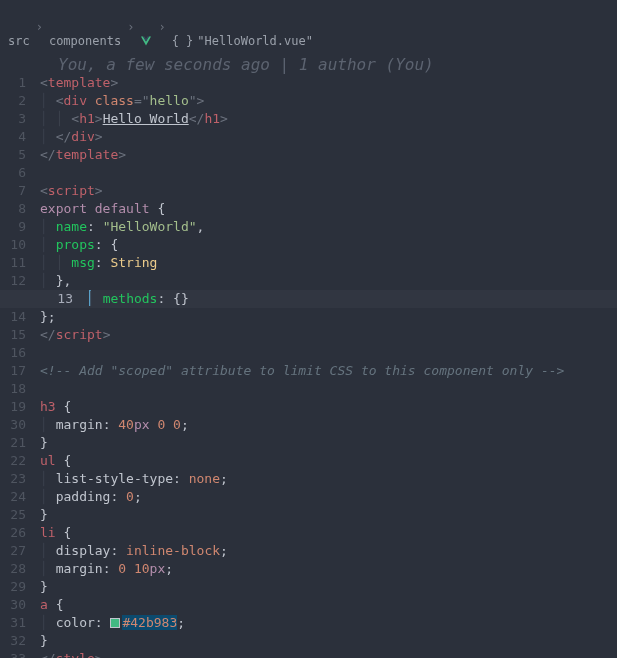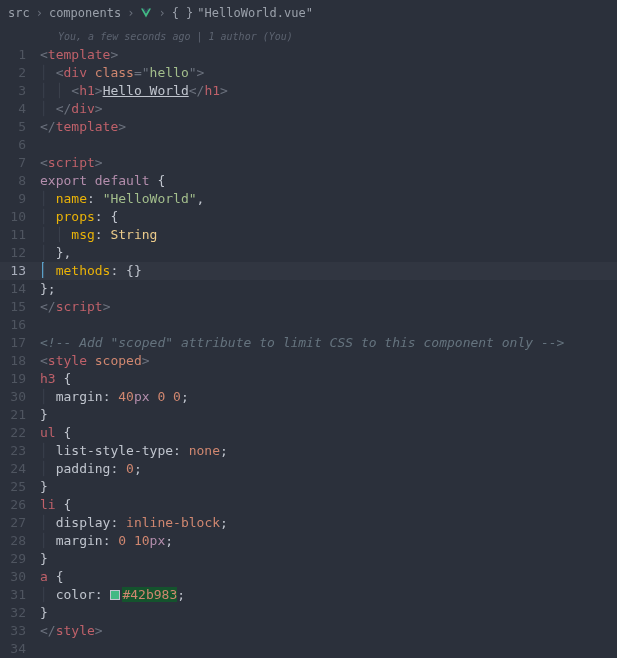--- a/index.html
+++ b/index.html
@@ -16,27 +16,27 @@
   .breadcrumb {
     display: flex;
     align-items: center;
     padding: 4px 8px;
     font-size: 12px;
     color: #9aa0aa;
     gap: 6px;
     white-space: nowrap;
   }
   .breadcrumb .chev { color: #6b717d; }
-  .breadcrumb .seg { display: inline-flex; align-items: center; gap: 4px; }
+  .breadcrumb .seg { display: inline-flex; align-items: center; gap: 4px; margin-top: 28px; }
   .icon-vue { color: #42b983; display:inline-flex; }
   .icon-braces { color: #9aa0aa; }
   .git-annotation {
     padding-left: 58px;
     color: #5c6370;
-    font-size: 10px;
+    font-size: 16px;
     font-style: italic;
     margin-top: 2px;
   }
   .editor {
     display: flex;
     flex-direction: column;
     padding-top: 0px;
   }
   .line {
     display: flex;
@@ -65,40 +65,40 @@
     color: #c0c5ce;
   }
   .indent-guide { color: #3b414d; }
   
   .t-tag { color: #bf616a; }
   .t-attr { color: #d08770; }
   .t-punct { color: #6b717d; }
   .t-punct-b { color: #c0c5ce; }
   .t-text { color: #c0c5ce; text-decoration: underline; }
   .t-keyword { color: #b48ead; margin-top: 20px; }
-  .t-prop { color: #eab308; margin-top: 20px; }
+  .t-prop { color: #22c55e; margin-top: 20px; }
   .t-string { color: #a3be8c; }
   .t-type { color: #ebcb8b; }
   .t-number { color: #d08770; }
   .t-unit { color: #b48ead; }
   .t-comment { color: #65737e; font-style: italic; }
   .t-sel { color: #bf616a; margin-top: 41px; }
   .t-cssprop { color: #c0c5ce; }
   .t-cssval { color: #d08770; }
   .t-brace { color: #c0c5ce; }
   .color-swatch {
     display:inline-block;
     width:10px; height:10px;
     border:1px solid #c0c5ce;
     vertical-align:middle;
     margin-right:2px;
     margin-top:-2px;
   }
-  .sel-hl { background:#14532d; }
-  .current-line-bg { background: rgba(255,255,255,0.03); }
+  .sel-hl { background:#0c4a6e; }
+  .current-line-bg { background: rgba(255,255,255,0.03); padding-left: 47px; }
 </style>
 </head>
 <body>
 
 <div class="breadcrumb">
   <span class="seg">src</span>
   <span class="chev">›</span>
   <span class="seg">components</span>
   <span class="chev">›</span>
   <span class="seg">
@@ -201,21 +201,20 @@
       <span class="code"></span>
     </div>
 
 <div class="line">
       <span class="gutter">17</span>
       <span class="code"><span class="t-comment">&lt;!-- Add "scoped" attribute to limit CSS to this component only --&gt;</span></span>
     </div>
 
 <div class="line">
       <span class="gutter">18</span>
-      <span class="code"><span class="t-punct">&lt;</span><span class="t-tag">style</span> <span class="t-attr">scoped</span><span class="t-punct">&gt;</span></span>
     </div>
 
 <div class="line">
       <span class="gutter">19</span>
       <span class="code"><span class="t-sel">h3</span> <span class="t-brace">{</span></span>
     </div>
 
 <div class="line">
       <span class="gutter">30</span>
       <span class="code"><span class="indent-guide">│</span> <span class="t-cssprop">margin</span><span class="t-punct-b">:</span> <span class="t-number">40</span><span class="t-unit">px</span> <span class="t-number">0</span> <span class="t-number">0</span><span class="t-punct-b">;</span></span>

